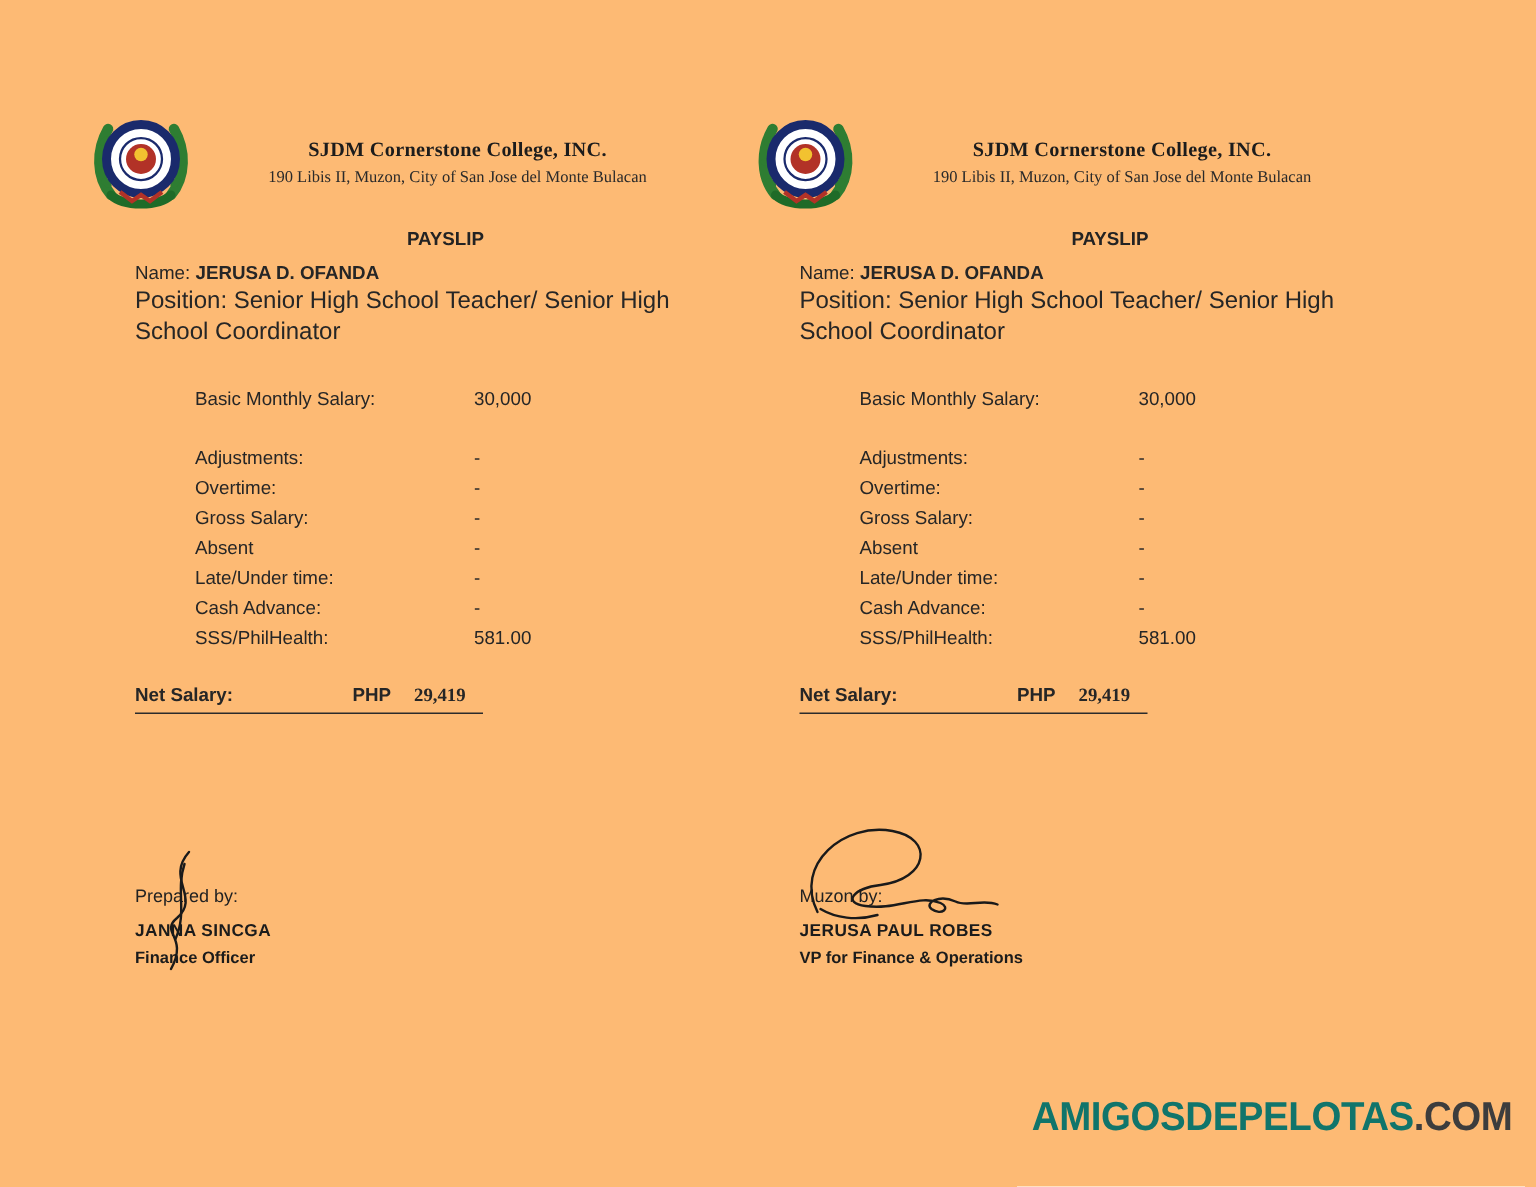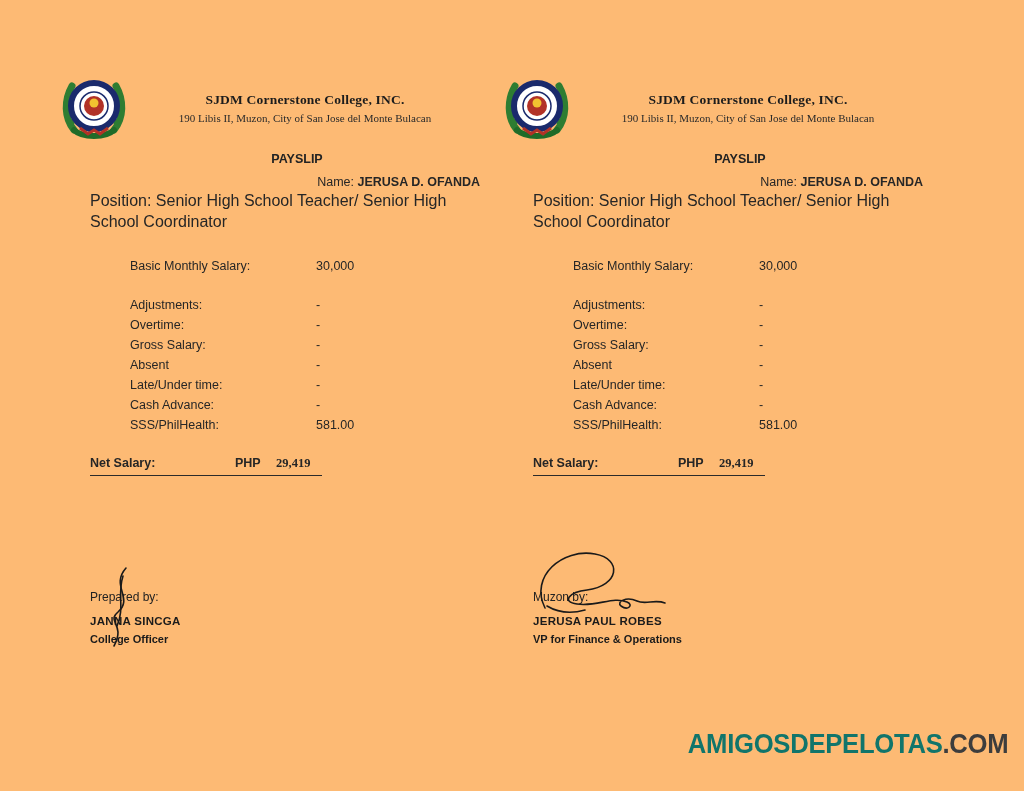--- a/index.html
+++ b/index.html
@@ -13,21 +13,21 @@
 
   .ps-header { display:flex; align-items:center; }
   .logo { width:72px; height:72px; flex:0 0 auto; }
   .header-text { flex:1; text-align:center; font-family:"Liberation Serif", serif; }
   .org { font-weight:bold; font-size:13.5px; letter-spacing:0.2px; color:#1c1c1c; }
   .addr { font-size:11px; margin-top:4px; color:#2a2a2a; }
 
   .doc-title { margin-top:8px; padding-left:56px; text-align:center; font-weight:bold; font-size:12.5px; color:#232323; }
   .period   { margin-top:7px; padding-left:56px; text-align:center; font-size:12.5px; }
 
-  .name-line { margin-top:9px; padding-left:32px; font-size:12.5px;text-align:right; }
+  .name-line { margin-top:9px; padding-left:32px; font-size:12.5px; }
   .name-line b { font-weight:bold; }
   .pos-line  { padding-left:32px; font-size:16px; line-height:21px; max-width:372px; margin-top:1px; }
 
   .rows { padding-left:32px; margin-top:24px; font-size:12.5px; }
   .row { display:flex; height:20px; align-items:center; }
   .row.gap-after { margin-bottom:19px; }
   .row .lbl { width:186px;margin-left:40px; }
   .row .val {}
 
   .net-line {
@@ -138,21 +138,21 @@
       <span class="net-val">29,419</span>
     </div>
 
     <div class="signature">
       <svg class="scribble scribble-left" width="48" height="88" viewBox="0 0 48 88">
         <path d="M30 4 C14 22, 38 34, 22 48 C10 58, 30 60, 18 82"></path>
         <path d="M27 12 C21 30, 29 44, 21 62"></path>
       </svg>
       <div class="sig-label">Prepared by:</div>
       <div class="sig-name">JANNA SINCGA</div>
-      <div class="sig-title">College Officer</div>
+      <div class="sig-title">Finance Officer</div>
     </div>
   </section>
 
   <section class="payslip payslip-april">
     <div class="ps-header">
       <div class="logo">
         <svg viewBox="0 0 72 72" width="72" height="72" aria-hidden="true">
           <path d="M14 14 C6 28, 6 46, 16 58" fill="none" stroke="#2e7d32" stroke-width="7" stroke-linecap="round"></path>
           <path d="M58 14 C66 28, 66 46, 56 58" fill="none" stroke="#2e7d32" stroke-width="7" stroke-linecap="round"></path>
           <path d="M16 58 C24 66, 48 66, 56 58" fill="none" stroke="#1f6b28" stroke-width="6" stroke-linecap="round"></path>

